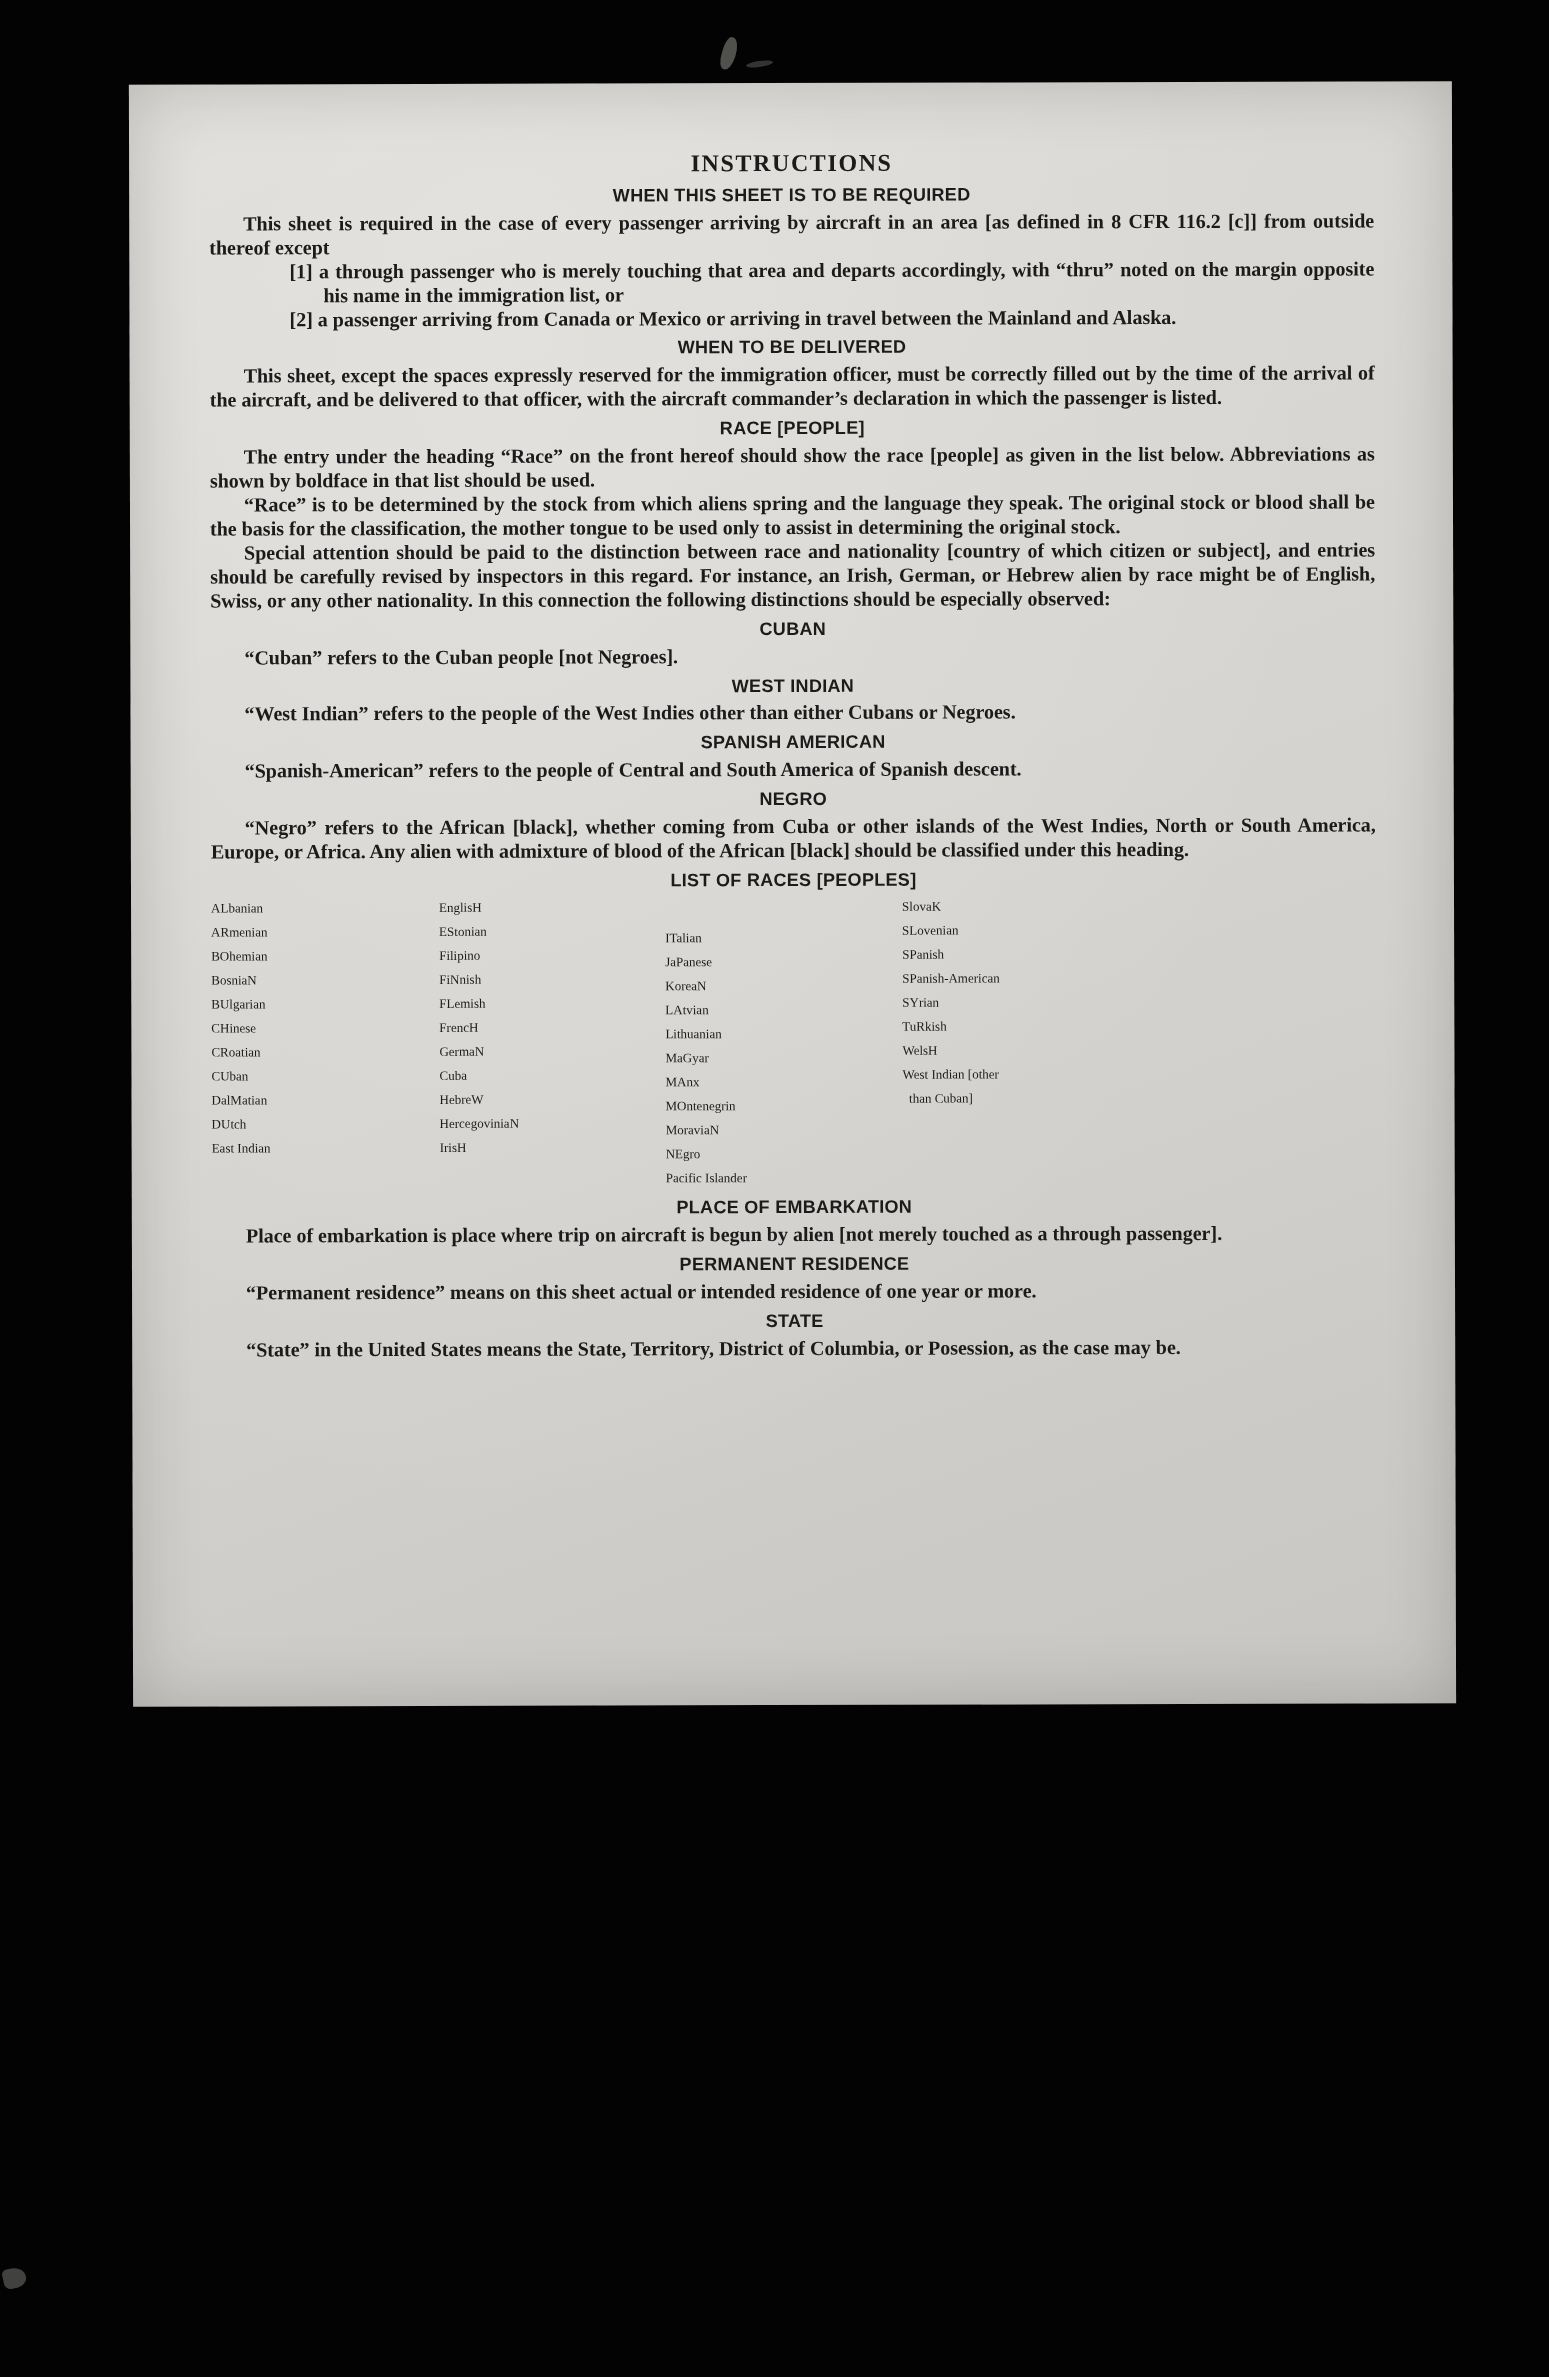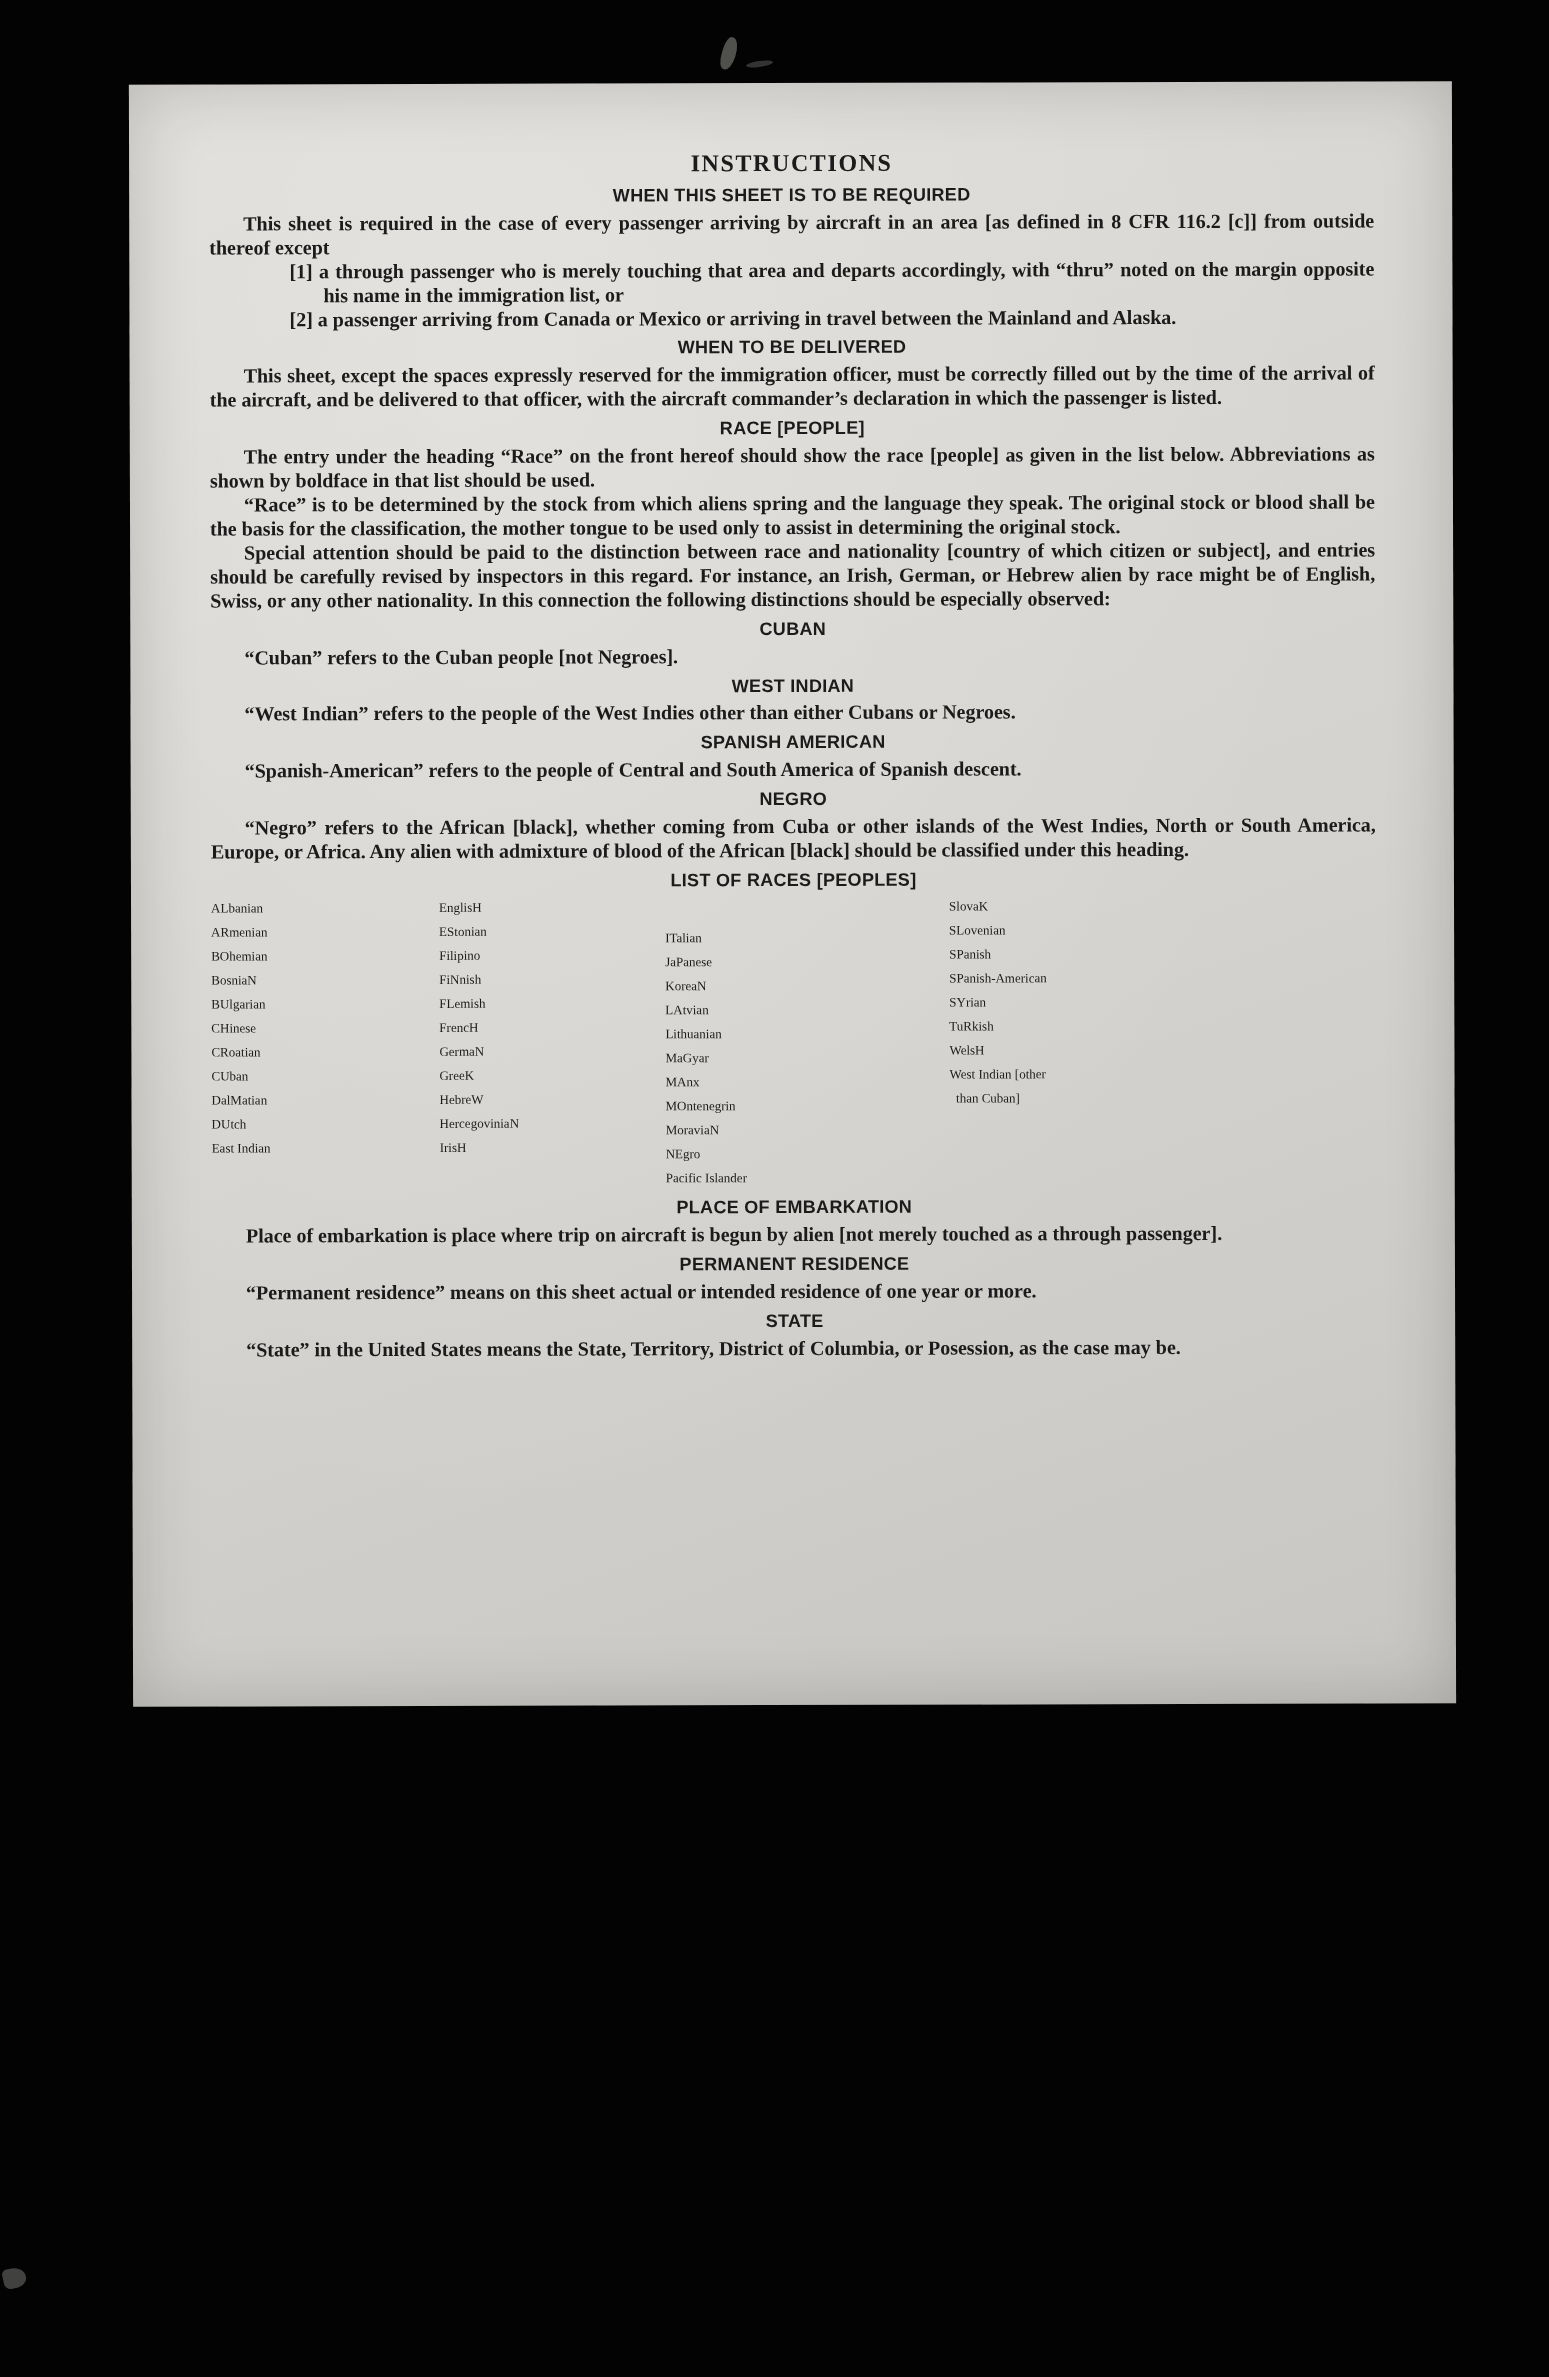--- a/index.html
+++ b/index.html
@@ -59,21 +59,21 @@
   .race-col {
     white-space: pre;
     font-weight: normal;
     font-size: 13px;
     line-height: 24px;
   }
   .c1 { width: 228px; }
   .c2 { width: 226px; }
   .c3 { width: 237px; margin-top: 31px; }
   .c4 { width: 222px; }
-  .c5 { flex: 1; margin-left: 47px; }
+  .c5 { flex: 1; }
   .artifact { position: absolute; background: #8f8f8b; }
   .a1 {
     left: 722px; top: 37px; width: 14px; height: 33px;
     opacity: 0.55; border-radius: 40% 60% 50% 50%;
     transform: rotate(18deg);
   }
   .a2 {
     left: 746px; top: 61px; width: 26.5px; height: 6.2px;
     opacity: 0.35; border-radius: 50%;
     transform: rotate(-8deg);
@@ -149,21 +149,21 @@
 DalMatian
 DUtch
 East Indian</div>
         <div class="race-col c2">EnglisH
 EStonian
 Filipino
 FiNnish
 FLemish
 FrencH
 GermaN
-GreeK
+Cuba
 HebreW
 HercegoviniaN
 IrisH</div>
         <div class="race-col c3">ITalian
 JaPanese
 KoreaN
 LAtvian
 Lithuanian
 MaGyar
 MAnx

